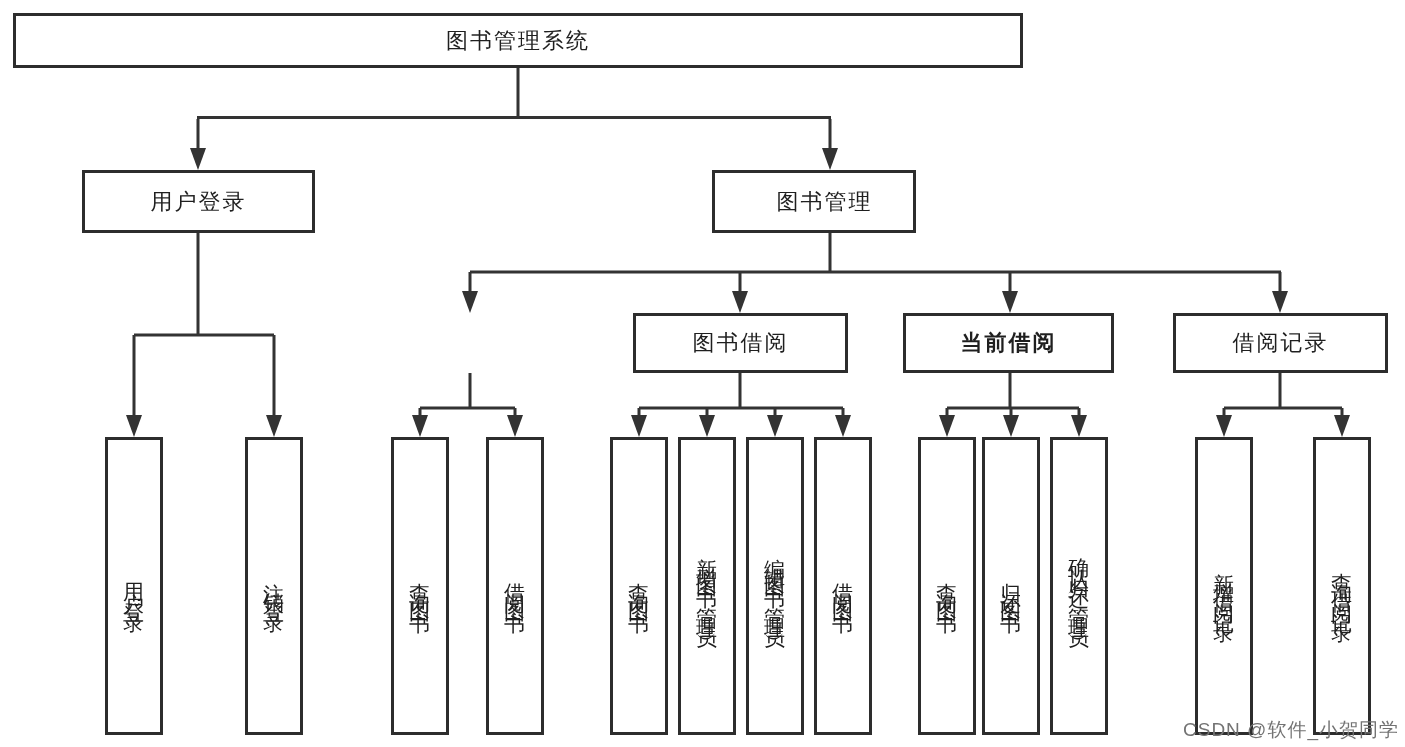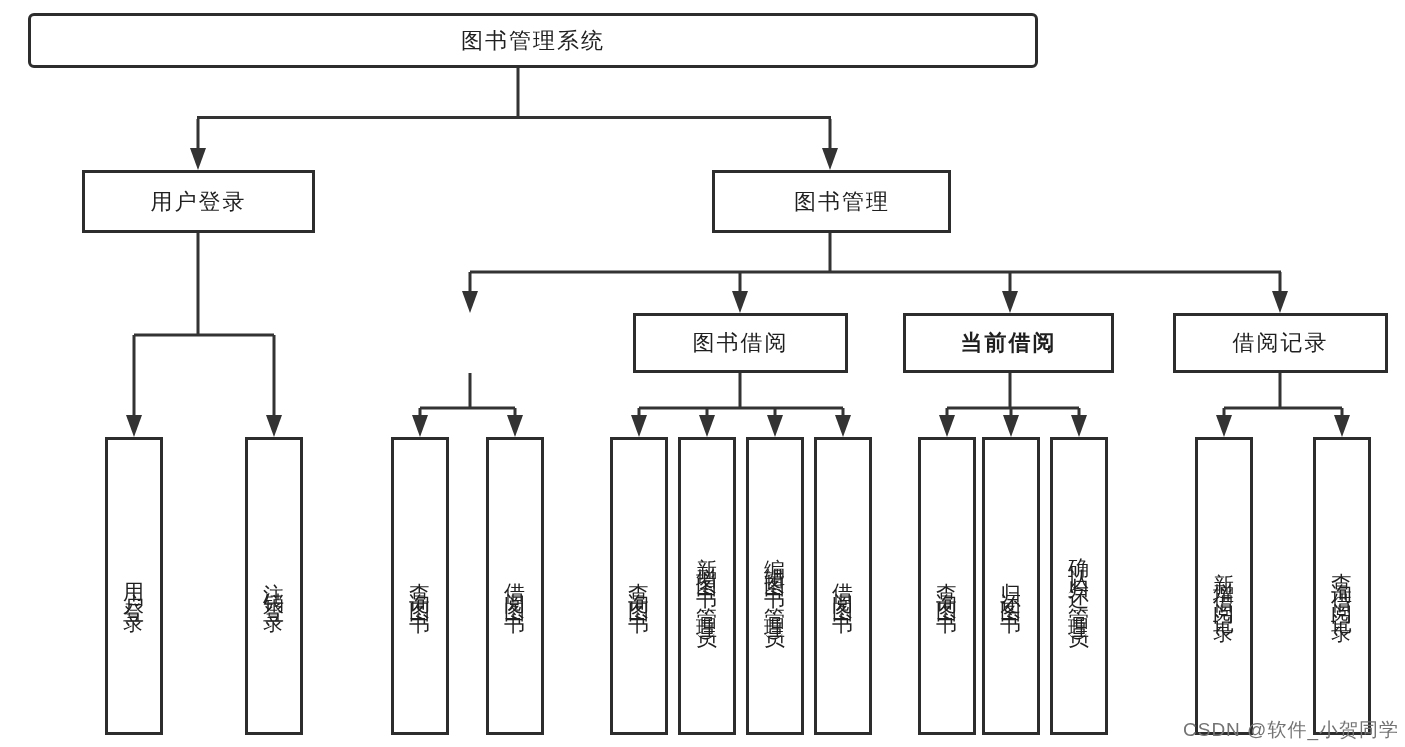--- a/index.html
+++ b/index.html
@@ -39,24 +39,24 @@
   }
   .leaf-label {
     writing-mode: vertical-rl;
     text-orientation: mixed;
     font-size: 21px;
     letter-spacing: 10px;
     line-height: 1;
     white-space: nowrap;
   }
   
-  .node-root      { left: 28px;   top: 13px;  width: 1010px; height: 55px; border-radius: 6px; }
+  .node-root      { left: 13px;   top: 13px;  width: 1010px; height: 55px; }
   
   .node-l2-0      { left: 82px;   top: 170px; width: 233px;  height: 63px; }
-  .node-l2-1      { left: 712px;  top: 170px; width: 239px;  height: 63px; padding-left: 21px; }
+  .node-l2-1      { left: 712px;  top: 170px; width: 204px;  height: 63px; padding-left: 21px; }
   
   .node-l3-0      { left: 363px;  top: 313px; width: 215px;  height: 60px; }
   .node-l3-1      { left: 633px;  top: 313px; width: 215px;  height: 60px; }
   .node-l3-2      { left: 903px;  top: 313px; width: 211px;  height: 60px; font-weight: bold; }
   .node-l3-3      { left: 1173px; top: 313px; width: 215px;  height: 60px; justify-content: center; }
   
   .leaf { top: 437px; width: 58px; height: 298px; }
   .leaf-0  { left: 105px; }
   .leaf-1  { left: 245px; }
   .leaf-2  { left: 391px; }

